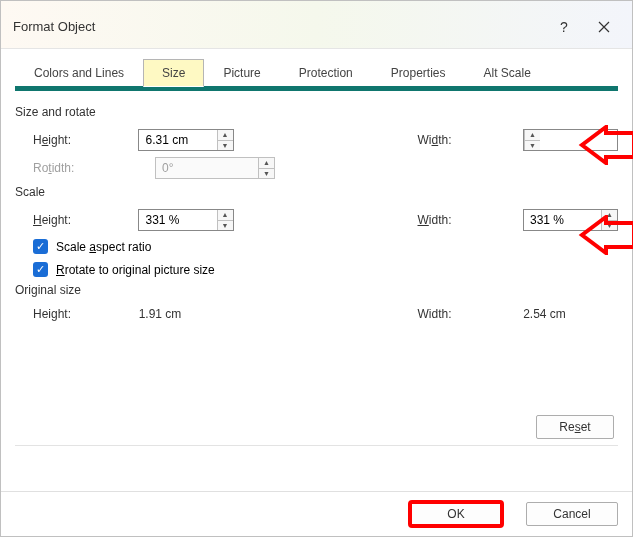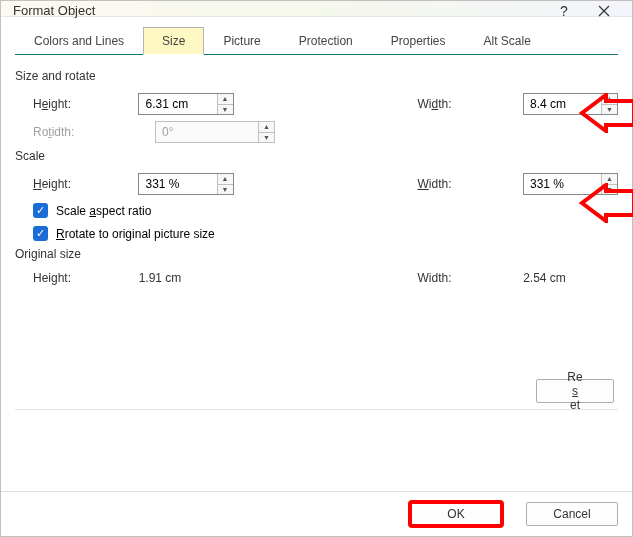--- a/index.html
+++ b/index.html
@@ -18,21 +18,21 @@
     .dialog {
       background: #ffffff;
       width: 633px;
       height: 537px;
       border: 1px solid #c0c0c0;
       display: flex;
       flex-direction: column;
       position: relative;
     }
     .titlebar {
-      height: 16px;
+      height: 48px;
       background: linear-gradient(to right, #fef9f3, #f5f8ec, #f3f5fb);
       display: flex;
       align-items: center;
       padding: 4px 8px 0 12px;
       border-bottom: 1px solid #e5e5e5;
     }
     .titlebar .title {
       flex: 1;
       font-size: 13px;
       color: #333;
@@ -47,21 +47,21 @@
       cursor: default;
       font-size: 14px;
     }
     .content {
       flex: 1;
       padding: 10px 14px 6px 14px;
       position: relative;
     }
     .tabs {
       display: flex;
-      border-bottom: 1px solid #0f766e;
+      border-bottom: 5px solid #0f766e;
       margin-bottom: 14px;
     }
     .tab {
       padding: 6px 18px;
       color: #444;
       cursor: default;
       margin-bottom: -1px;
       border: 1px solid transparent;
     }
     .tab.active {
@@ -163,21 +163,20 @@
       height: 24px;
       border: 1px solid #adadad;
       background: #fdfdfd;
       color: #333;
       display: flex;
       align-items: center;
       justify-content: center;
       padding: 0 12px;
       cursor: default;
       border-radius: 2px;
-      flex-direction: column;
     }
     .sep {
       border: none;
       border-top: 1px solid #e3e3e3;
       margin: 2px 0 6px 0;
     }
     .footer {
       border-top: 1px solid #e0e0e0;
       padding: 10px 14px 10px 14px;
       display: flex;
@@ -231,21 +230,20 @@
       <div class="lbl"><span>H</span><span class="underline">e</span><span>ight:</span></div>
       <div class="field-wrap">
         <input value="6.31 cm" style="">
         <div class="spinner">
           <div class="btn">▲</div>
           <div class="btn">▼</div>
         </div>
       </div>
       <div class="lbl col2"><span>Wi</span><span class="underline">d</span><span>th:</span></div>
       <div class="field-wrap">
-        <input value="8.4 cm" style="">
         <div class="spinner">
           <div class="btn">▲</div>
           <div class="btn">▼</div>
         </div>
       </div>
     </div>
 
     <div class="row">
       <div class="lbl disabled"><span>Ro</span><span class="underline">t</span><span>idth:</span></div>
       <div class="field-wrap disabled">

